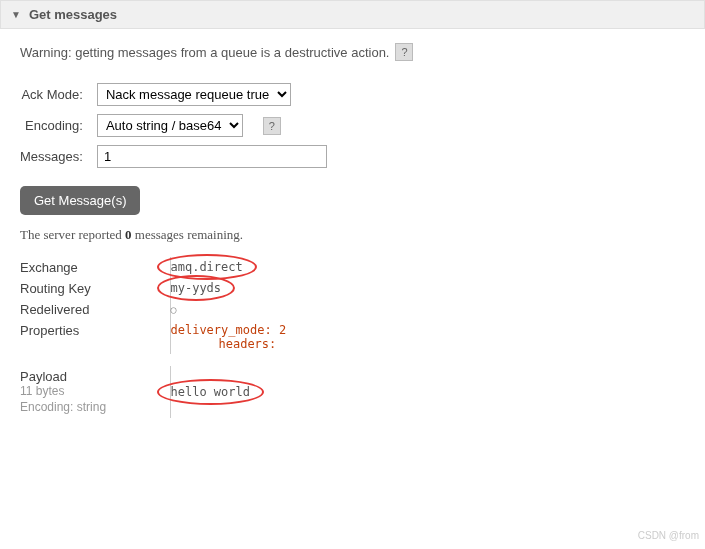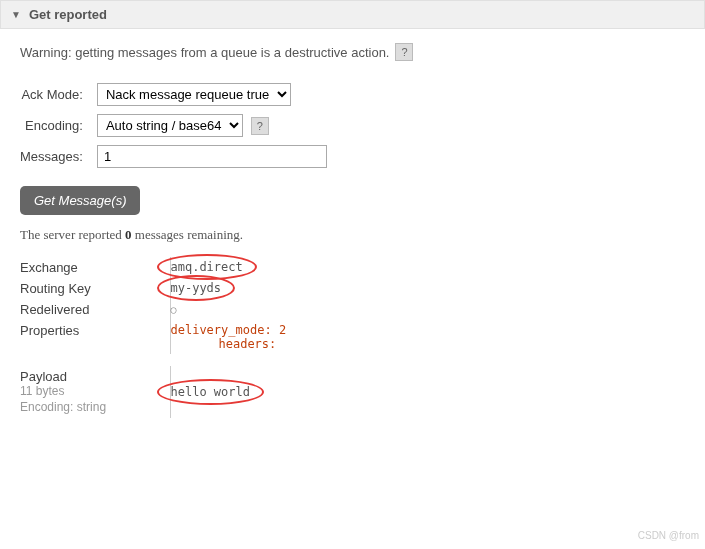--- a/index.html
+++ b/index.html
@@ -63,30 +63,29 @@
       border: 1px solid #aaa;
       background: #fff;
     }
     input[type="text"] {
       font-family: inherit;
       font-size: 13px;
       padding: 3px 6px;
       border: 1px solid #aaa;
       width: 230px;
     }
-    .encoding-row { display: flex; align-items: center; gap: 8px; }
+    .encoding-row { display: flex; align-items: center; gap: 20px; }
     .btn-primary {
       background: #666;
       color: #fff;
       border: none;
       border-radius: 5px;
       padding: 7px 14px;
       font-size: 13px;
       cursor: pointer;
-      font-style: italic;
     }
     .msg-header {
       border-bottom: 1px solid #ccc;
       padding: 6px 0 4px 0;
       margin-top: 10px;
       color: #666;
       font-size: 13px;
     }
     .remaining {
       margin: 12px 0 14px 0;
@@ -147,21 +146,21 @@
       top: 530px;
       font-size: 10px;
       color: #ccc;
     }
   </style>
 </head>
 <body>
 
 <div class="section-header">
   <span class="chevron">▼</span>
-  <span class="title">Get reported</span>
+  <span class="title">Get messages</span>
 </div>
 
 <div class="content">
 
   <div class="warning-row">
     <span>Warning: getting messages from a queue is a destructive action.</span>
     <span class="help-btn">?</span>
   </div>
 
   <table class="form-table">

